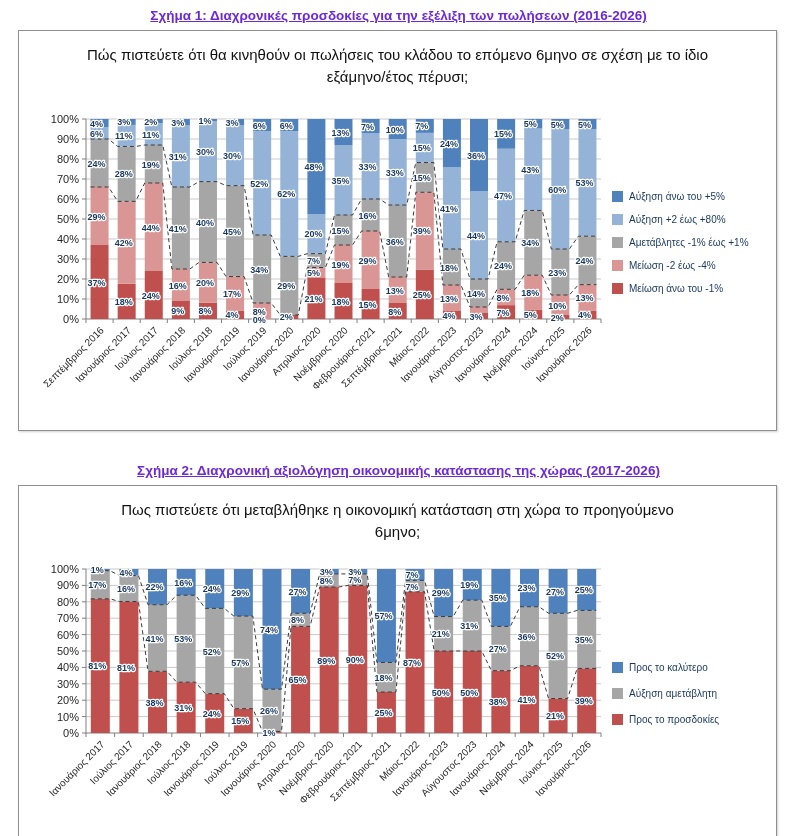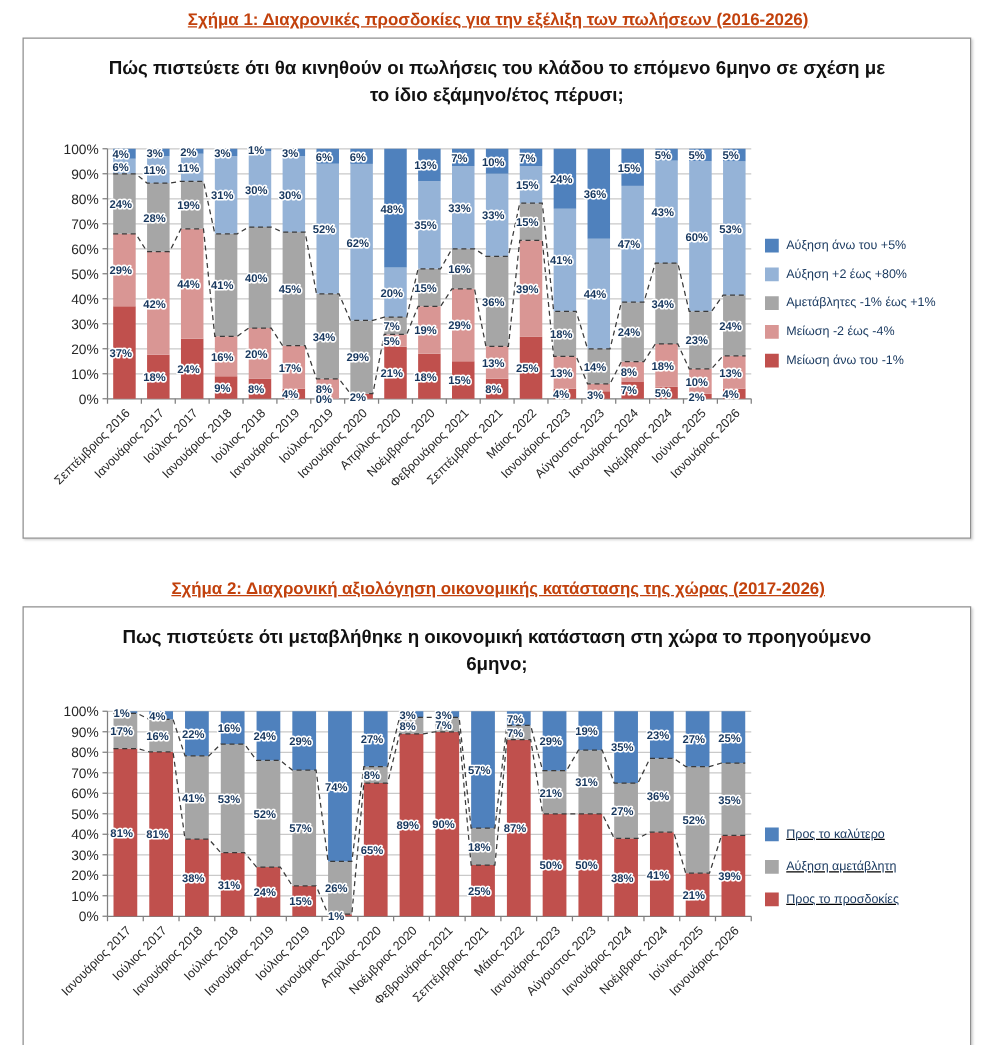--- a/index.html
+++ b/index.html
@@ -1,40 +1,40 @@
 <!DOCTYPE html>
 <html><head>
 <meta charset="utf-8">
 <style>
   html,body{margin:0;padding:0;background:#fff;}
   body{width:797px;height:836px;position:relative;font-family:"Liberation Sans","DejaVu Sans",sans-serif;}
   .fig-caption{position:absolute;left:0;width:797px;text-align:center;font-size:13.5px;font-weight:bold;
-    color:#c2410c;text-decoration:underline;}
+    color:#6d28d9;text-decoration:underline;}
   #caption1{top:8px;}
   #caption2{top:447px;margin-top:16px;}
   .chart-box{position:absolute;left:18px;width:757px;border:1px solid #8f8f8f;background:#fff;
     box-shadow:1px 1px 2px rgba(0,0,0,0.18);}
   #box1{top:30px;height:399px;}
   #box2{top:485px;height:364px;}
-  .chart-question{margin:13px auto 0 auto;text-align:center;font-size:15px;font-weight:bold;color:#111;
+  .chart-question{margin:13px auto 0 auto;text-align:center;font-size:15px;font-weight:normal;color:#111;
     line-height:1.45;}
   #q1{max-width:625px;}
   #q2{max-width:600px;}
   svg{position:absolute;overflow:visible;}
   #svg1{left:10px;top:78px;}
   #svg2{left:10px;top:73px;}
   .ylab{font-size:11px;fill:#262626;}
   .xlab{font-size:10px;fill:#262626;}
   .dlab{font-size:9px;font-weight:bold;fill:#17375E;stroke:#ffffff;stroke-width:2.5px;
     paint-order:stroke;stroke-linejoin:round;}
   .legend{position:absolute;left:593px;}
   #legend1{top:160px;}
   #legend2{top:176px;}
   .legend-item{display:flex;align-items:center;margin-bottom:12px;}
-  #legend2 .legend-item{margin-bottom:15px;text-decoration:underline;}
+  #legend2 .legend-item{margin-bottom:15px;}
   .swatch{width:11px;height:11px;margin-right:6px;flex:0 0 auto;}
   .legend-label{font-size:10px;color:#17375E;white-space:nowrap;}
 </style>
 </head>
 <body>
 
 <div class="fig-caption" id="caption1">Σχήμα 1: Διαχρονικές προσδοκίες για την εξέλιξη των πωλήσεων (2016-2026)</div>
 
 <div class="chart-box" id="box1">
   <div class="chart-question" id="q1">Πώς πιστεύετε ότι θα κινηθούν οι πωλήσεις του κλάδου το επόμενο 6μηνο σε σχέση με το ίδιο εξάμηνο/έτος πέρυσι;</div>

